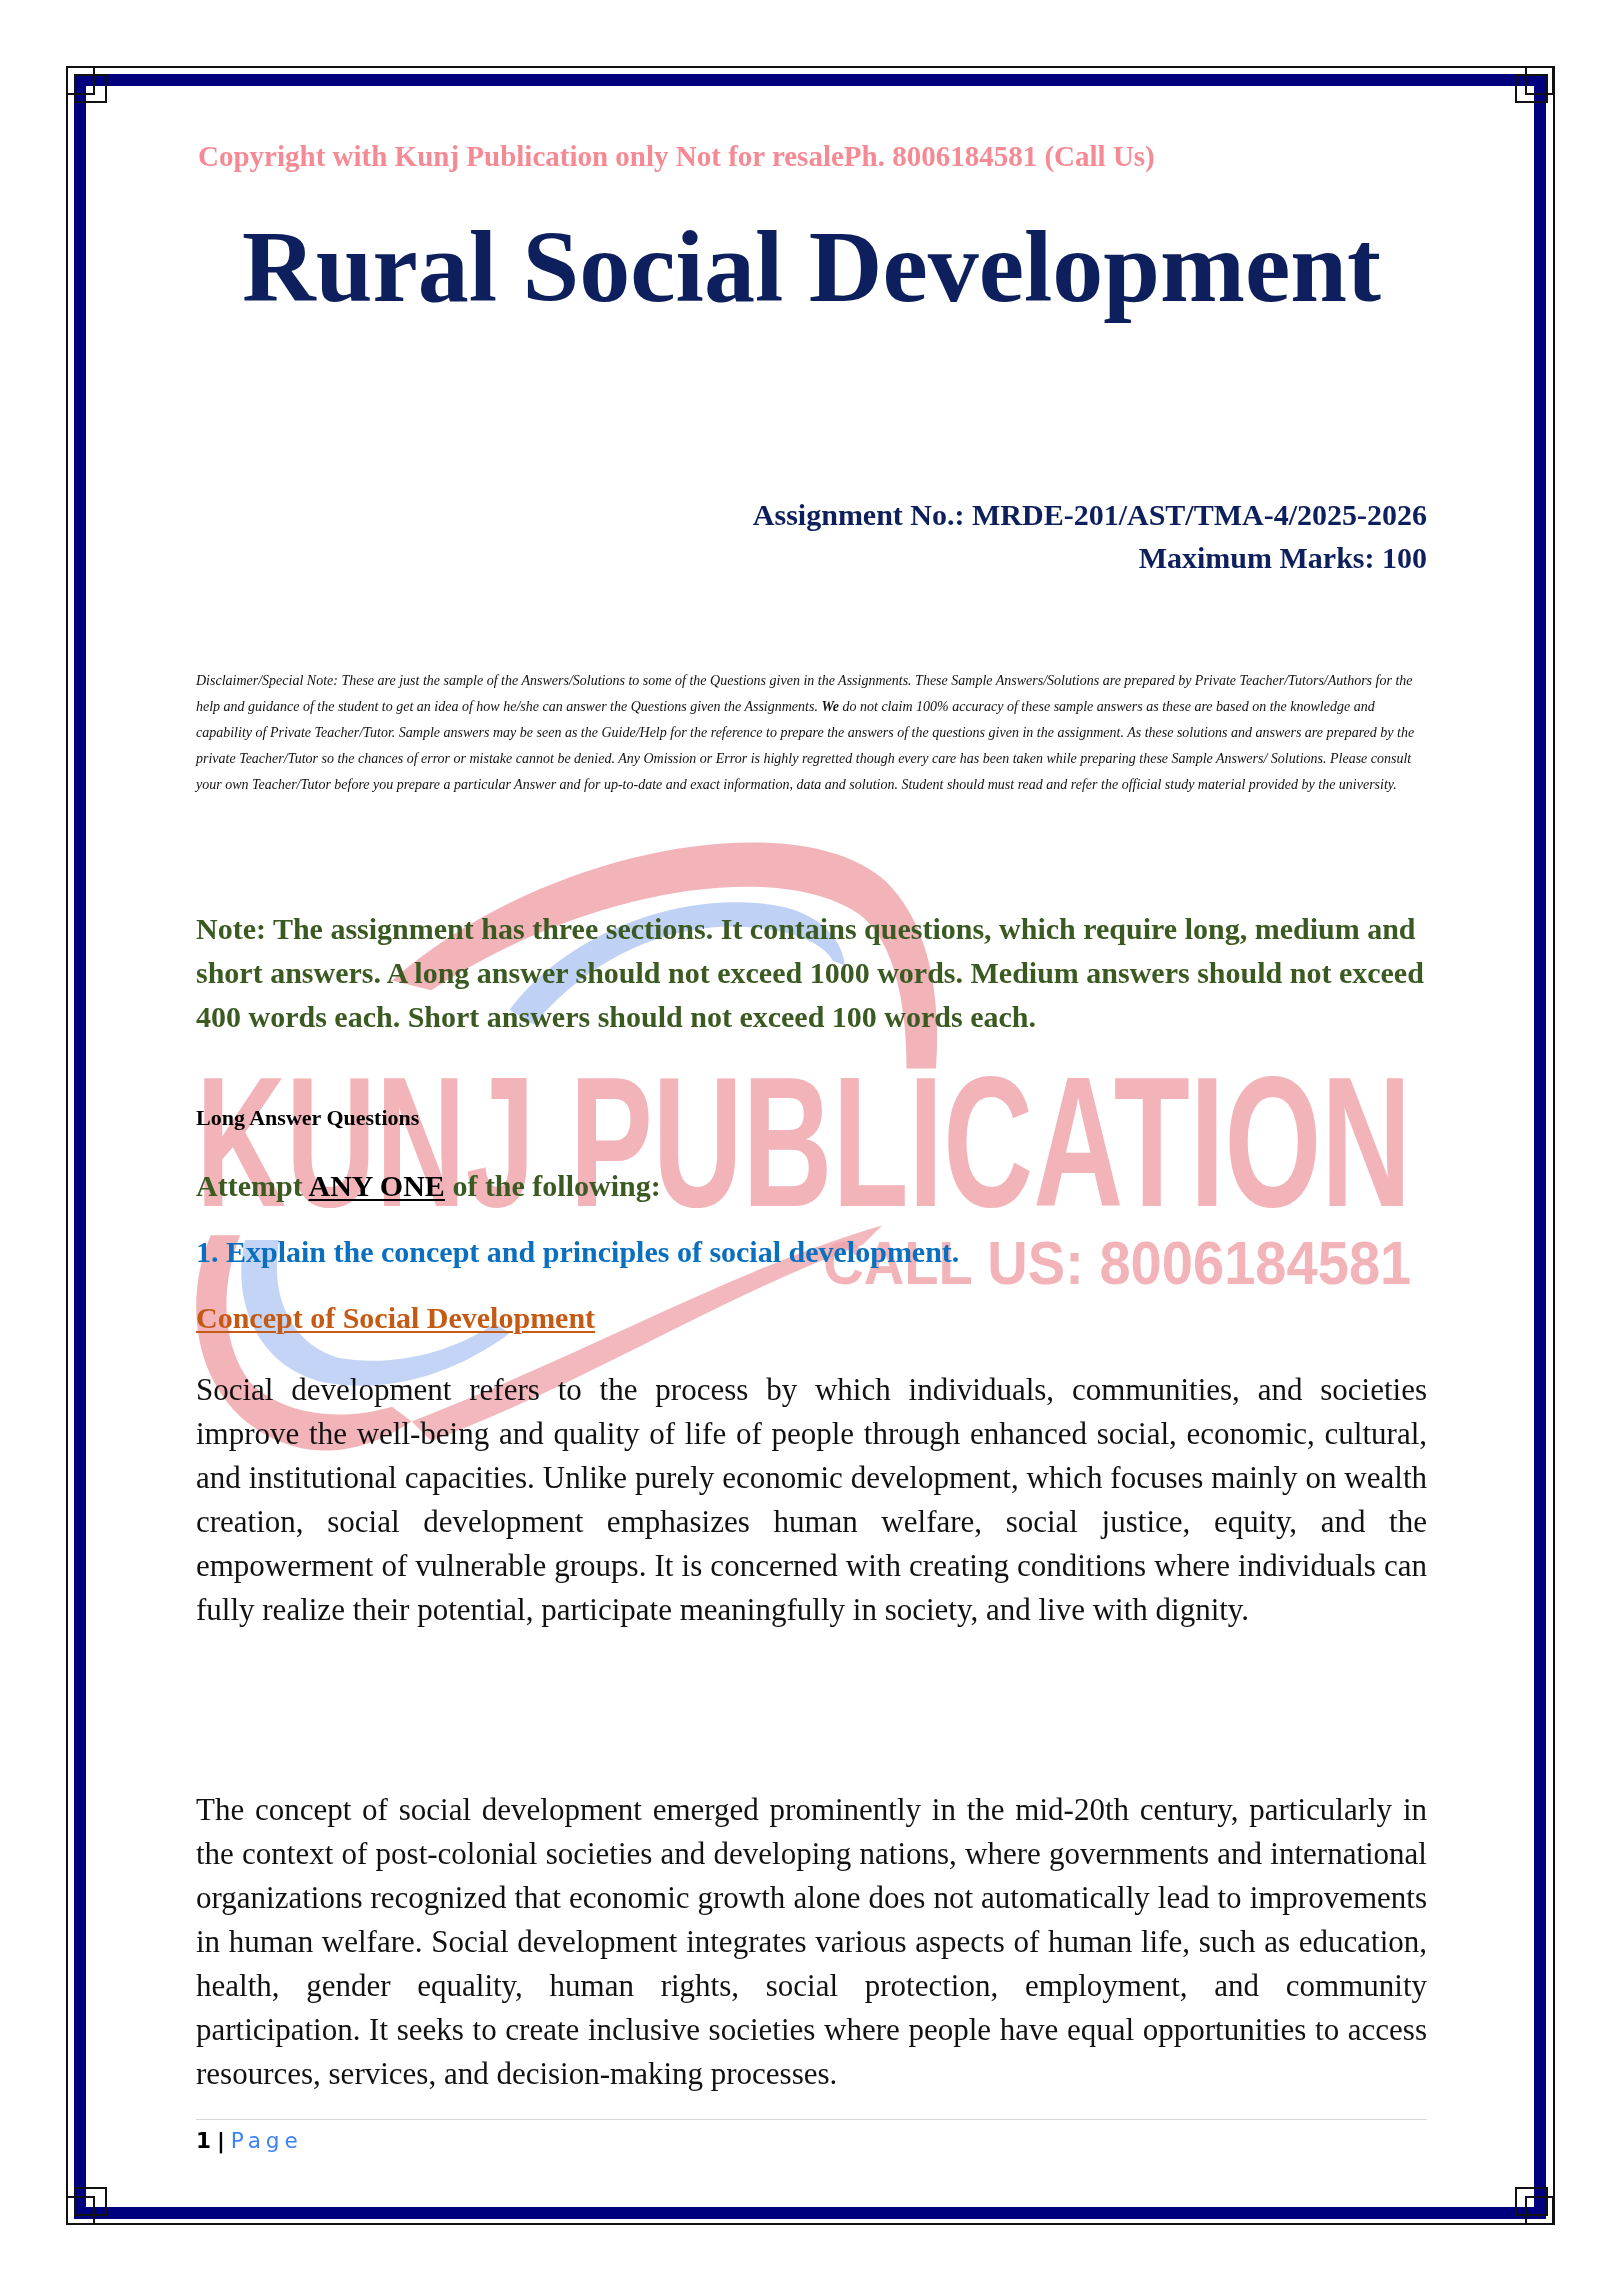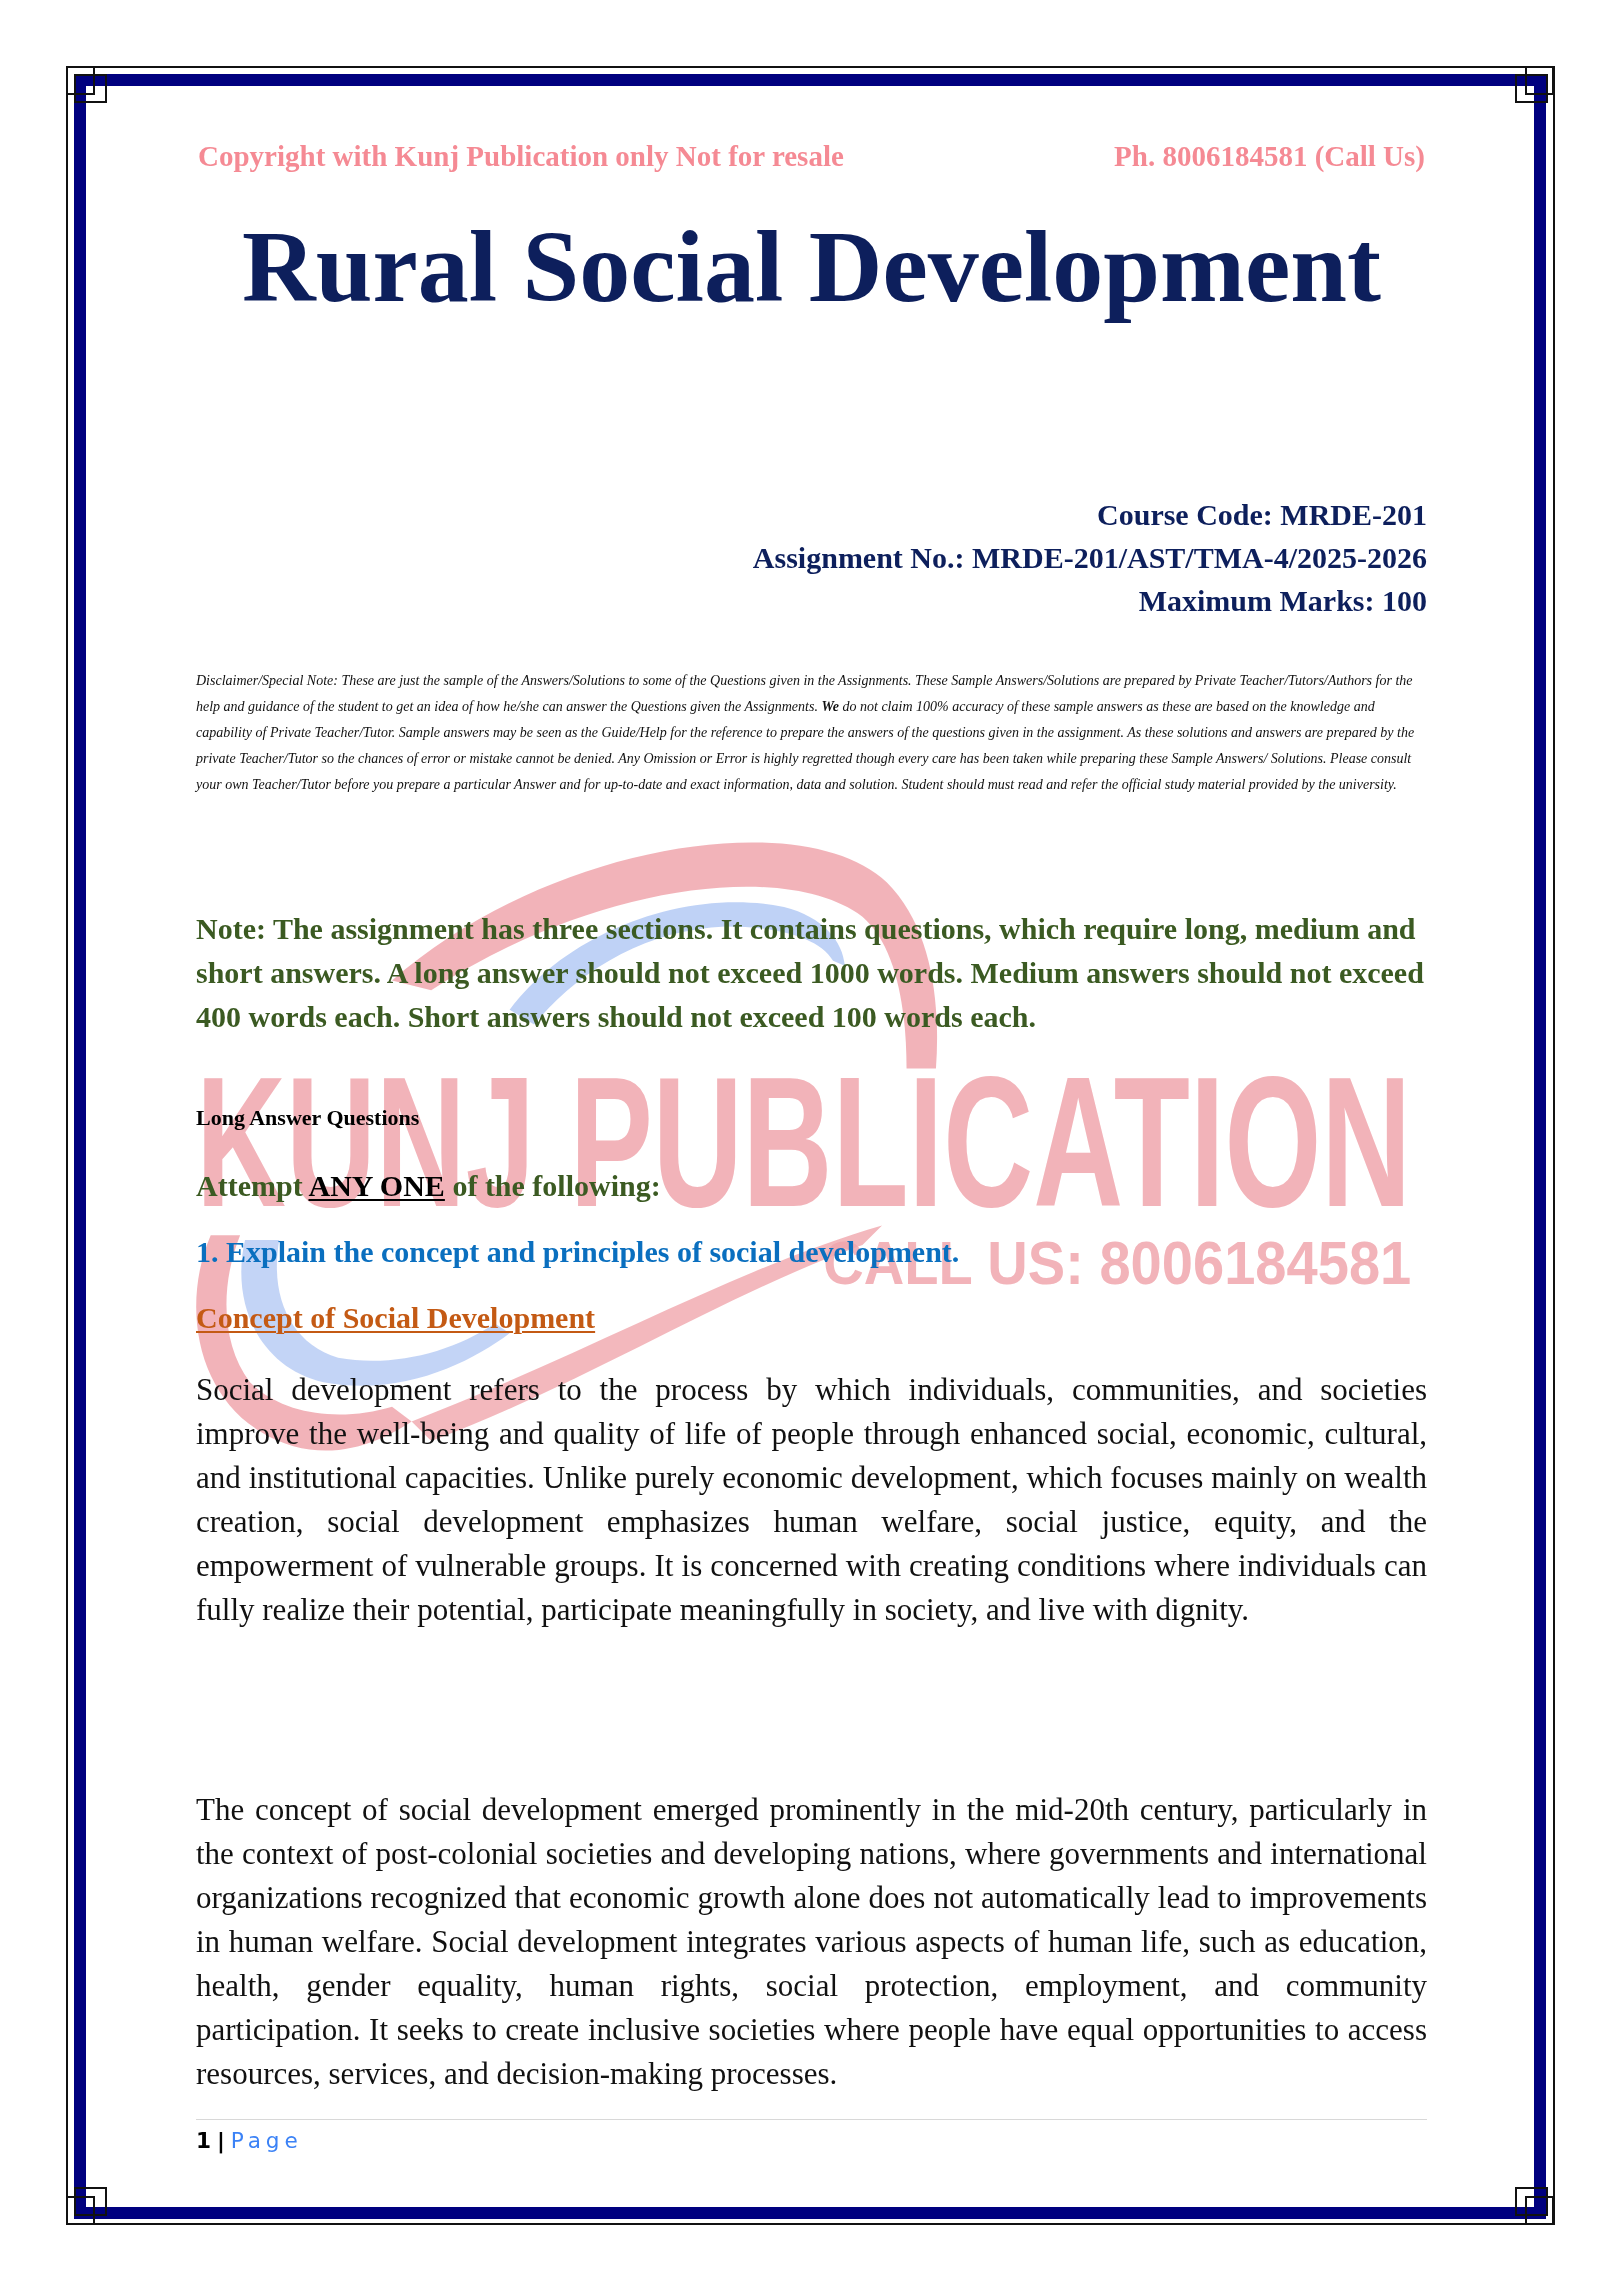--- a/index.html
+++ b/index.html
@@ -8,21 +8,21 @@
   
   .frame-outer { position: absolute; left: 66px; top: 66px; width: 1489px; height: 2159px; border: 2px solid #111; box-sizing: border-box; }
   .frame-navy  { position: absolute; left: 74px; top: 74px; width: 1472px; height: 2145px; border: 12.7px solid #00007f; box-sizing: border-box; }
   .corner { position: absolute; width: 29px; height: 29px; border: 2px solid #111; box-sizing: border-box; background: transparent; }
 
   
   .watermark { position: absolute; left: 0; top: 0; width: 1621px; height: 2293px; pointer-events: none; }
 
   
   .content { position: absolute; left: 196px; top: 0; width: 1231px; }
-  .copyright { position: absolute; top: 140px; left: 0; width: 1231px; display: flex; justify-content: space-between; font-weight: bold; font-size: 29px; color: #f58a94; white-space: nowrap; }
+  .copyright { position: absolute; top: 140px; left: 0; width: 1231px; display: flex; font-weight: bold; font-size: 29px; color: #f58a94; white-space: nowrap; }
   .copyright .left { padding-left: 2px; }
   .copyright .right { padding-right: 2px; }
   .title { position: absolute; top: 208px; left: 0; width: 1231px; text-align: center; font-weight: bold; font-size: 102px; color: #0d1f5c; letter-spacing: 0px; white-space: nowrap; }
 
   .meta { position: absolute; top: 493px; right: 0; text-align: right; font-weight: bold; font-size: 30px; color: #0d1f5c; line-height: 43px; }
 
   .disclaimer { position: absolute; top: 668px; left: 0; width: 1231px; font-style: italic; font-size: 14px; line-height: 26px; color: #111; }
   .disclaimer b { font-style: italic; }
 
   .note { position: absolute; top: 907px; left: 0; width: 1231px; font-weight: bold; font-size: 30px; line-height: 44px; color: #3b5a22; }
@@ -75,21 +75,20 @@
 
 <div class="content">
   <div class="copyright">
     <span class="left">Copyright with Kunj Publication only Not for resale</span>
     <span class="right">Ph. 8006184581 (Call Us)</span>
   </div>
 
   <div class="title">Rural Social Development</div>
 
   <div class="meta">
-    <div>Course Code: MRDE-201</div>
     <div>Assignment No.: MRDE-201/AST/TMA-4/2025-2026</div>
     <div>Maximum Marks: 100</div>
   </div>
 
   <div class="disclaimer"><span>Disclaimer/Special Note: These are just the sample of the Answers/Solutions to some of the Questions given in the Assignments. These Sample Answers/Solutions are prepared by Private Teacher/Tutors/Authors for the help and guidance of the student to get an idea of how he/she can answer the Questions given the Assignments. </span><b>We</b><span> do not claim 100% accuracy of these sample answers as these are based on the knowledge and capability of Private Teacher/Tutor. Sample answers may be seen as the Guide/Help for the reference to prepare the answers of the questions given in the assignment. As these solutions and answers are prepared by the private Teacher/Tutor so the chances of error or mistake cannot be denied. Any Omission or Error is highly regretted though every care has been taken while preparing these Sample Answers/ Solutions. Please consult your own Teacher/Tutor before you prepare a particular Answer and for up-to-date and exact information, data and solution. Student should must read and refer the official study material provided by the university.</span></div>
 
   <div class="note">Note: The assignment has three sections. It contains questions, which require long, medium and short answers. A long answer should not exceed 1000 words. Medium answers should not exceed 400 words each. Short answers should not exceed 100 words each.</div>
 
   <div class="section-heading">Long Answer Questions</div>
 

